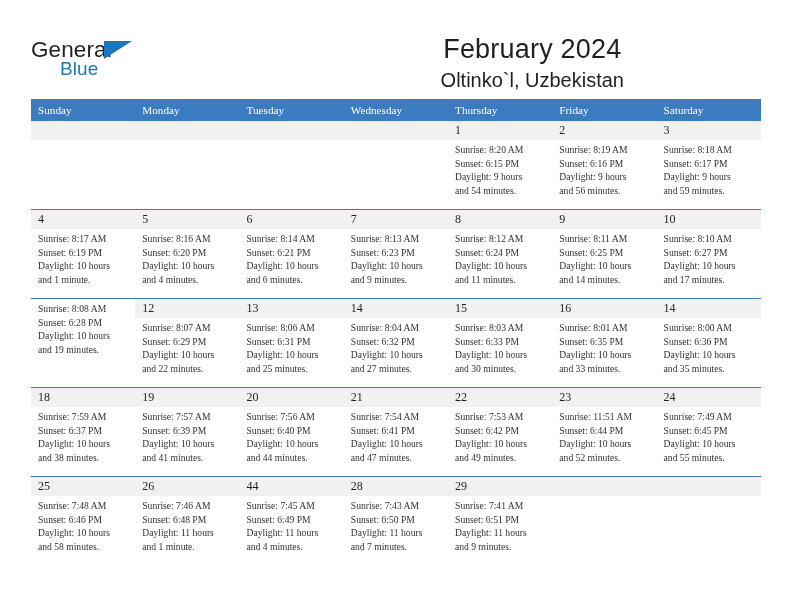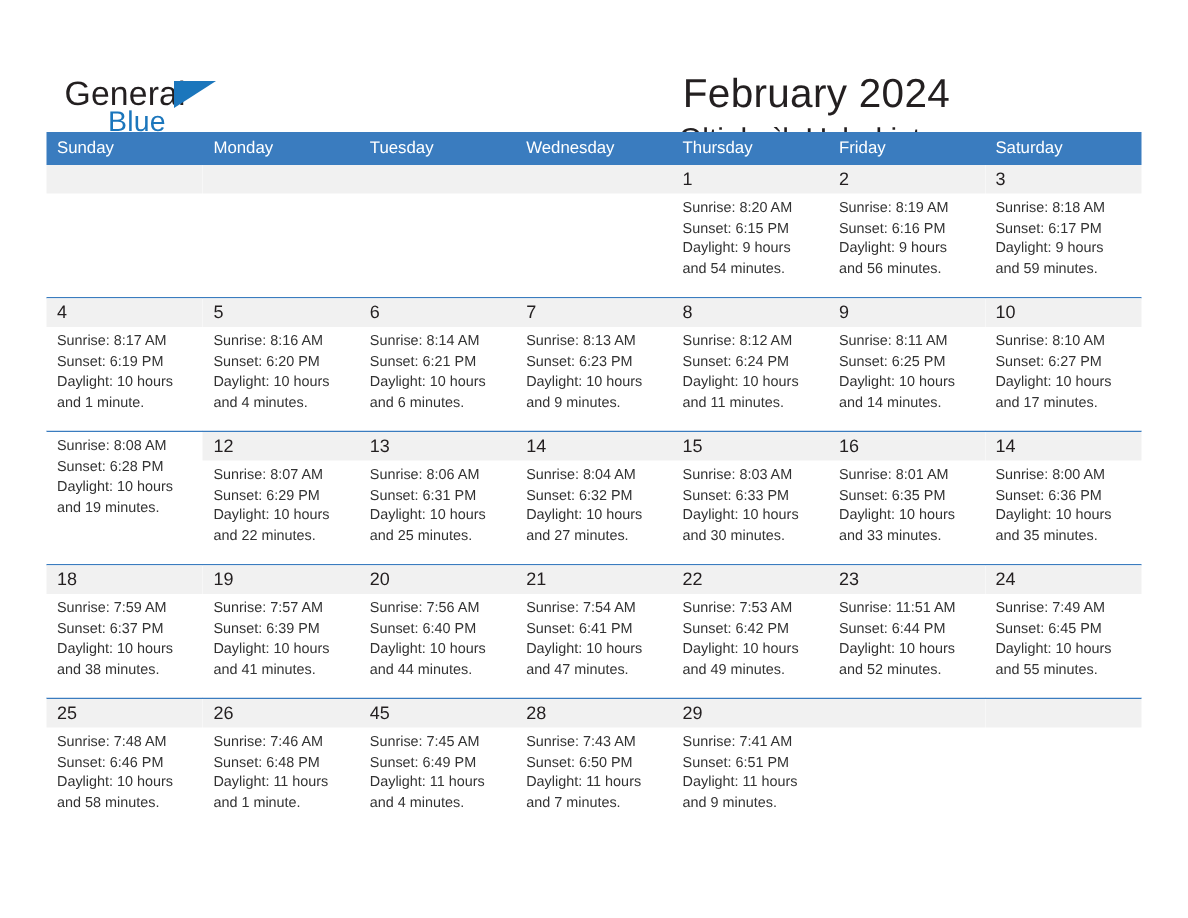--- a/index.html
+++ b/index.html
@@ -19,24 +19,23 @@
     position: relative;
     width: 792px;
     height: 612px;
     box-sizing: border-box;
   }
 
   
   .header {
     position: absolute;
     left: 0;
-    top: 13px;
+    top: 0;
     width: 656px;
     height: 104px;
-    margin-left: 12px;
   }
 
   .logo {
     position: absolute;
     left: 31px;
     top: 38px;
     width: 180px;
     height: 50px;
   }
   .logo-general {
@@ -88,22 +87,23 @@
     font-size: 20px;
     line-height: 18px;
     color: #231f20;
     white-space: nowrap;
   }
 
   
   .calendar {
     position: absolute;
     left: 31px;
-    top: 88px;
+    top: 99px;
     width: 730px;
+    font-family: Liberation Serif, serif;
   }
 
   .weekday-row {
     display: flex;
     width: 730px;
     height: 22px;
     background: #3a7cbf;
   }
   .weekday-cell {
     width: 104.28px;
@@ -443,21 +443,21 @@
           <div class="day-cell">
             <div class="day-number-band">26</div>
             <div class="day-details">
               <div>Sunrise: 7:46 AM</div>
               <div>Sunset: 6:48 PM</div>
               <div>Daylight: 11 hours</div>
               <div>and 1 minute.</div>
             </div>
           </div>
           <div class="day-cell">
-            <div class="day-number-band">45</div>
+            <div class="day-number-band">44</div>
             <div class="day-details">
               <div>Sunrise: 7:45 AM</div>
               <div>Sunset: 6:49 PM</div>
               <div>Daylight: 11 hours</div>
               <div>and 4 minutes.</div>
             </div>
           </div>
           <div class="day-cell">
             <div class="day-number-band">28</div>
             <div class="day-details">

